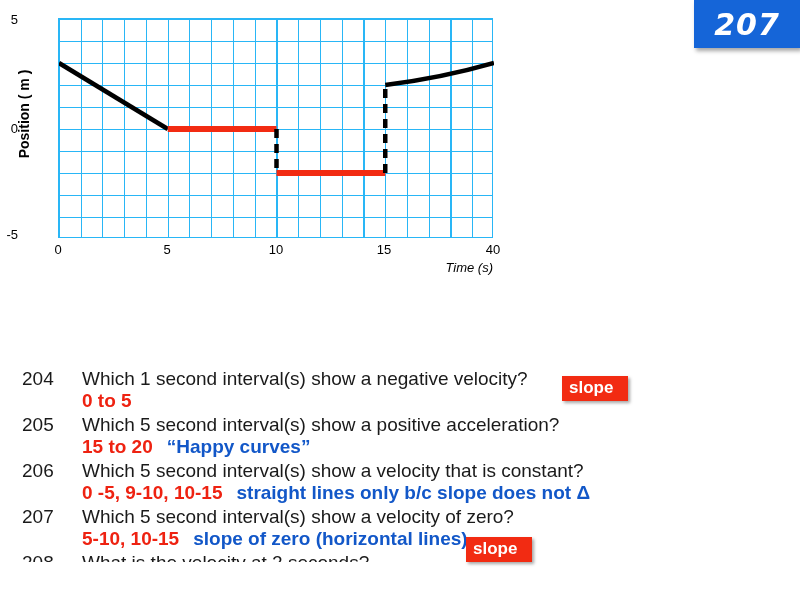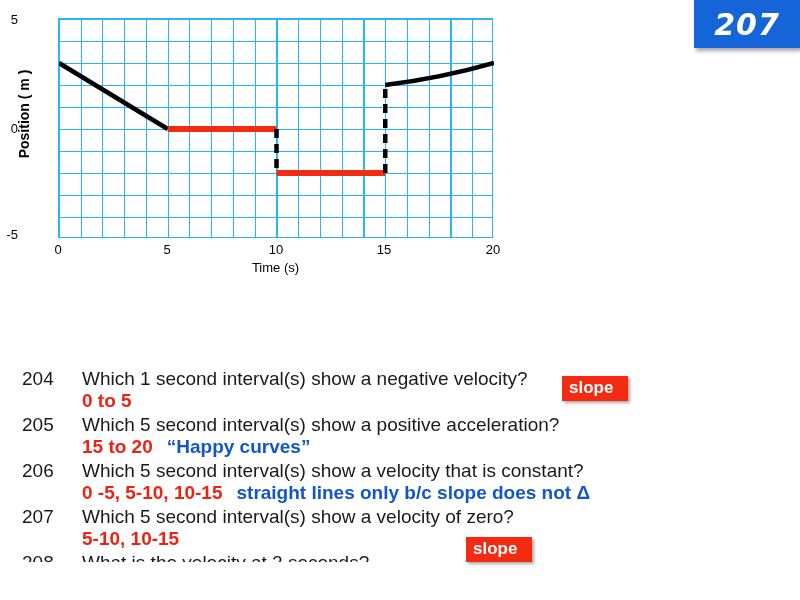--- a/index.html
+++ b/index.html
@@ -72,23 +72,24 @@
     top: 236px;
     font-size: 13px;
     color: #000;
     width: 30px;
     text-align: center;
   }
   #x-axis-title {
     position: absolute;
     left: 58px; top: 254px;
     width: 435px;
-    text-align: center;
+    text-align: right;
     font-size: 13px;
     color: #000;
+    font-style: italic;
   }
 
   
   #qa-list {
     position: absolute;
     left: 8px; top: 368px;
     width: 800px;
   }
   .qa-item { position: relative; }
   .qa-row {
@@ -173,21 +174,21 @@
       <path d="M 326.25,154 L 326.25,66" stroke="#000000" stroke-width="4.5" fill="none" stroke-dasharray="9,6"></path>
 
       <path d="M 326.25,66 C 360,62 400,54 435,44" stroke="#000000" stroke-width="4.5" fill="none"></path>
     </svg>
   </div>
 
   <div class="xtick" style="left: 43px;">0</div>
   <div class="xtick" style="left: 152px;">5</div>
   <div class="xtick" style="left: 261px;">10</div>
   <div class="xtick" style="left: 369px;">15</div>
-  <div class="xtick" style="left: 478px;">20</div>
+  <div class="xtick" style="left: 478px;">40</div>
 
   <div id="x-axis-title">Time (s)</div>
 </div>
 
 <div id="qa-list">
 
   <div class="qa-item">
     <div class="qa-row">
       <div class="qa-num">204</div>
       <div class="qa-question">Which 1 second interval(s) show a negative velocity?</div>
@@ -207,32 +208,33 @@
       <div class="qa-ans-blue" style="padding-left:14px;">“Happy curves”</div>
     </div>
   </div>
 
   <div class="qa-item">
     <div class="qa-row">
       <div class="qa-num">206</div>
       <div class="qa-question">Which 5 second interval(s) show a velocity that is constant?</div>
     </div>
     <div class="qa-answer-row">
-      <div class="qa-ans-red">0 -5, 5-10, 10-15</div>
+      <div class="qa-ans-red">0 -5, 9-10, 10-15</div>
       <div class="qa-ans-blue" style="padding-left:14px;">straight lines only b/c slope does not Δ</div>
     </div>
   </div>
 
   <div class="qa-item">
     <div class="qa-row">
       <div class="qa-num">207</div>
       <div class="qa-question">Which 5 second interval(s) show a velocity of zero?</div>
     </div>
     <div class="qa-answer-row">
       <div class="qa-ans-red">5-10, 10-15</div>
+      <div class="qa-ans-blue" style="padding-left:14px;">slope of zero (horizontal lines)</div>
     </div>
   </div>
 
   <div class="clipped-row">
     <div class="qa-num">208</div>
     <div class="qa-question">What is the velocity at 2 seconds?</div>
   </div>
 </div>
 
 <div class="highlight-tag" id="tag-204">slope</div>

